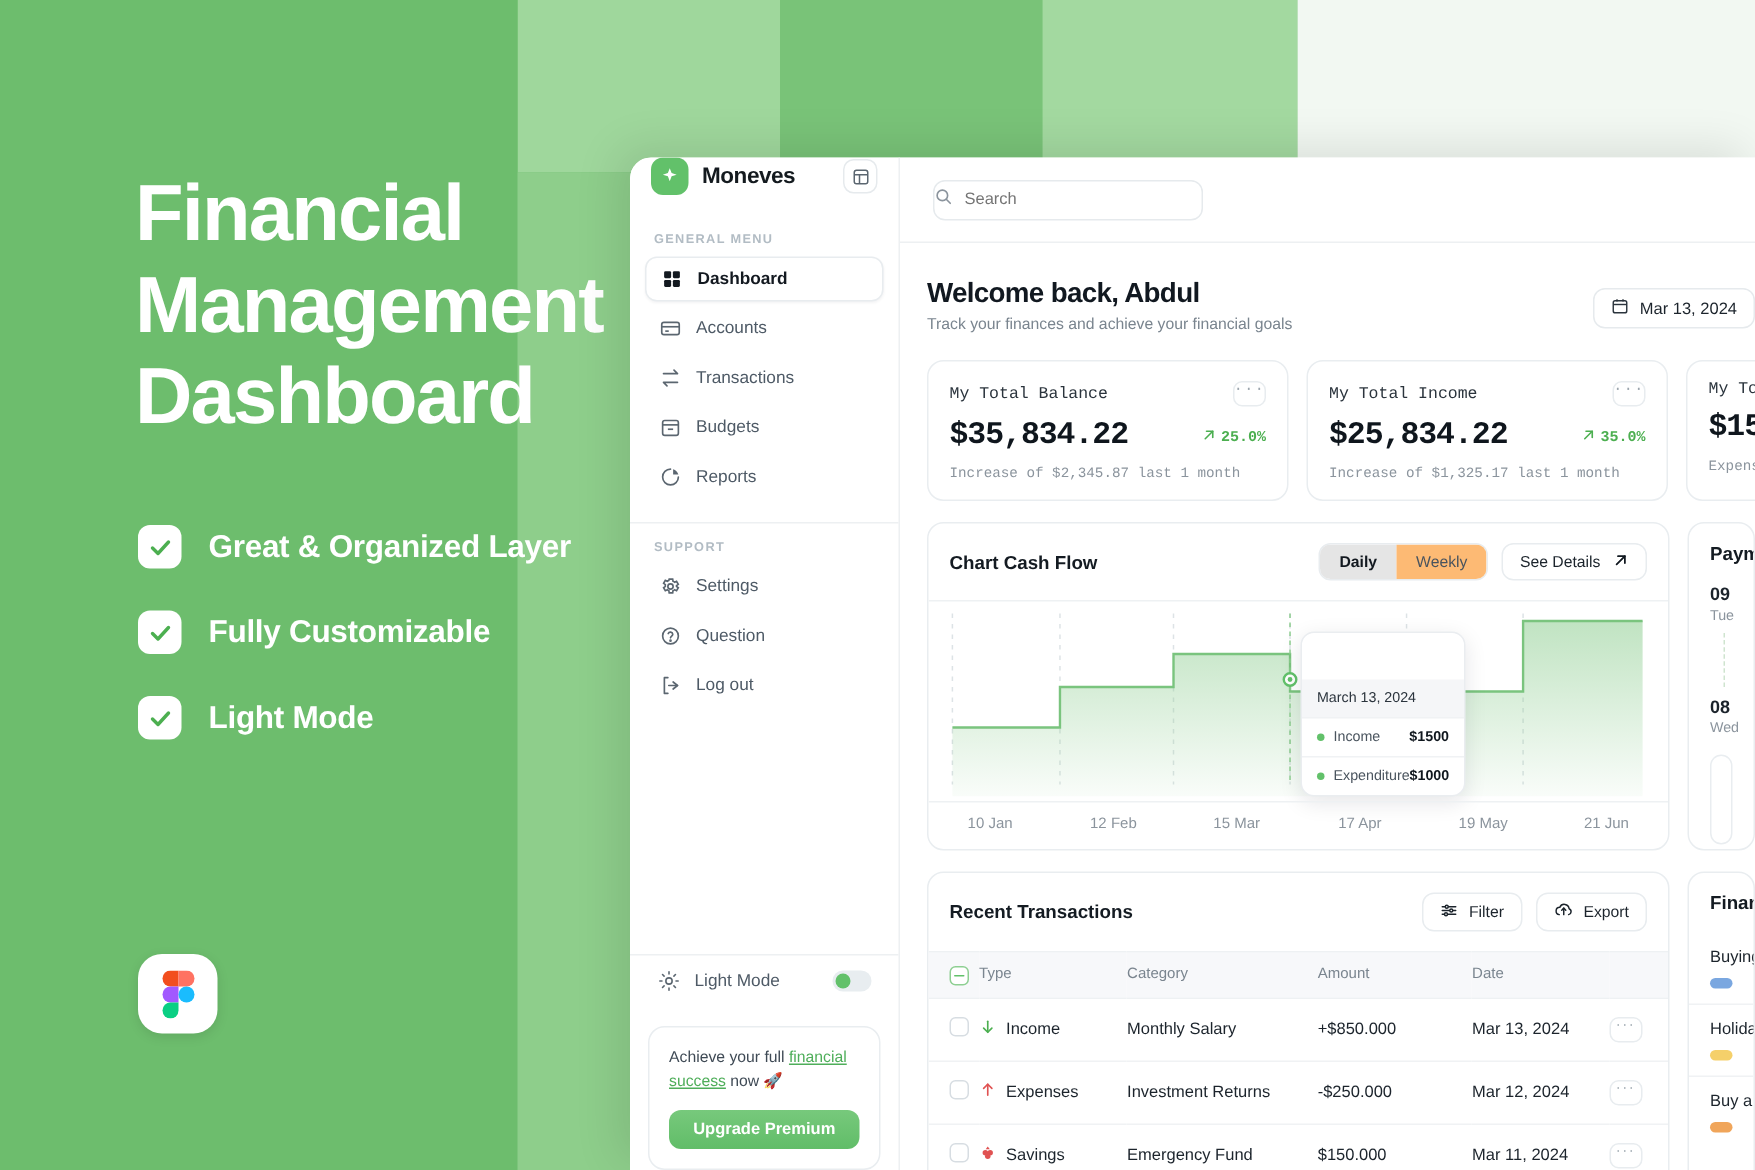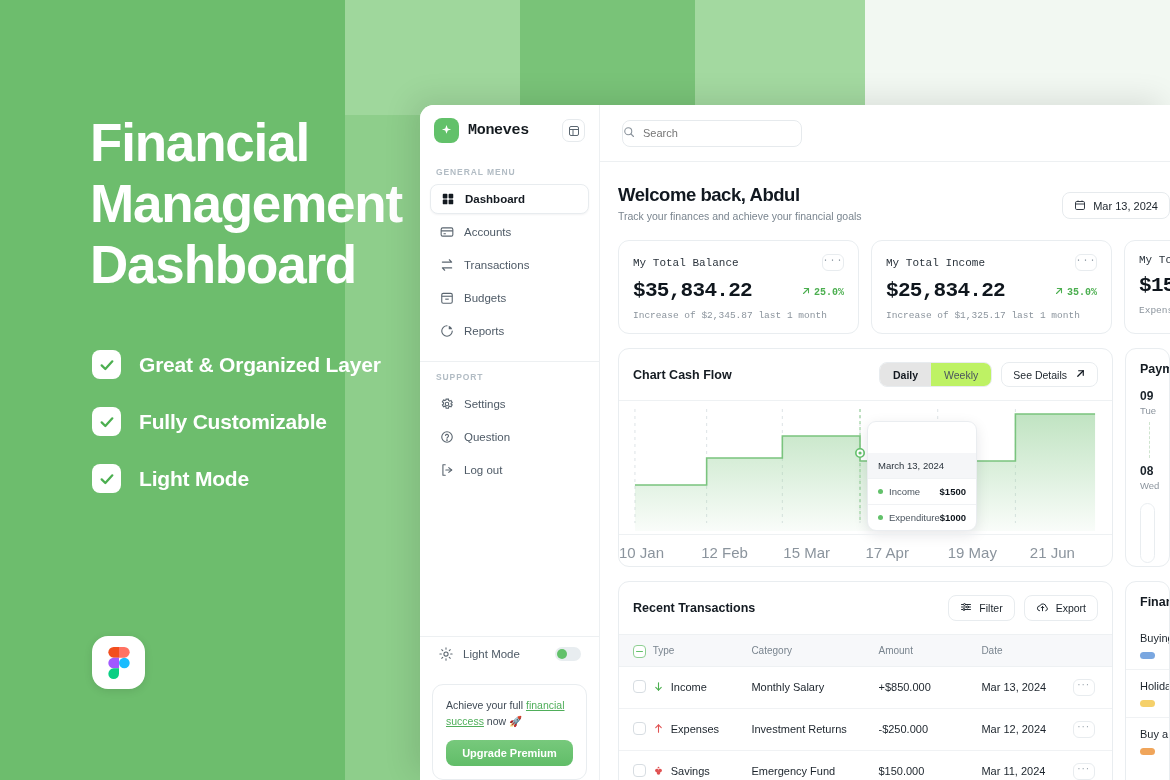--- a/index.html
+++ b/index.html
@@ -49,21 +49,21 @@
     background: #fff; border-radius: 14px 0 0 0; overflow: hidden;
     box-shadow: -8px -6px 30px rgba(0,0,0,.10);
     display: flex;
   }
 
   
   .sidebar {
     width: 180px; flex: none; height: 675px; background: #fff;
     border-right: 1px solid #edf0f2; display: flex; flex-direction: column;
   }
-  .sb-head { display: flex; align-items: center; padding: 13px 14px 14px 14px; font-family: Liberation Mono, monospace; }
+  .sb-head { display: flex; align-items: center; padding: 0 14px 14px 14px; }
   .logo-sq {
     width: 25px; height: 25px; border-radius: 8px; background: #62c16a;
     display: flex; align-items: center; justify-content: center; flex: none;
   }
   .brand { font-size: 15px; font-weight: 700; color: #141a1f; margin-left: 9px; letter-spacing: -0.3px; }
   .panel-btn {
     margin-left: auto; width: 23px; height: 23px; border-radius: 7px;
     border: 1px solid #e6eaed; background: #fff;
     display: flex; align-items: center; justify-content: center; flex: none;
   }
@@ -148,29 +148,29 @@
 
   .mid-row { display: flex; gap: 12px; margin-top: 14px; }
   .chart-card { width: 495px; flex: none; border: 1px solid #e9edf0; border-radius: 11px; background: #fff; overflow: hidden; }
   .chart-head { display: flex; align-items: center; padding: 13px 14px; border-bottom: 1px solid #eef1f3; }
   .chart-title { font-size: 12.5px; font-weight: 600; color: #141b22; }
   .seg {
     margin-left: auto; display: flex; border: 1px solid #e8ecef; border-radius: 8px; overflow: hidden; height: 25px;
   }
   .seg div { padding: 0 13px; display: flex; align-items: center; font-size: 10.5px; color: #4a545e; }
   .seg .on { background: #e5e5e5; color: #131920; font-weight: 600; }
-  .seg .off { background: #bef264; }
+  .seg .off { background: #fdba74; }
   .see-details {
     margin-left: 9px; height: 25px; border: 1px solid #e8ecef; border-radius: 8px;
     display: flex; align-items: center; gap: 8px; padding: 0 11px; font-size: 10.5px; color: #1c242c;
   }
   .chart-body { position: relative; height: 165px; }
   .chart-svg { position: absolute; inset: 0; width: 100%; height: 130px; }
   .xaxis { position: absolute; left: 0; right: 0; top: 133px; height: 32px; border-top: 1px solid #eef1f3; display: flex; }
-  .xaxis span { flex: 1; font-size: 15px; color: #8b949d; padding-top: 9px; }
+  .xaxis span { flex: 1; text-align: center; font-size: 10px; color: #8b949d; padding-top: 9px; }
   .tooltip {
     position: absolute; left: 248px; top: 20px; width: 110px;
     background: #fff; border: 1px solid #eaedf0; border-radius: 9px;
     box-shadow: 0 4px 14px rgba(16,24,40,.10); overflow: hidden;
   }
   .tt-head { background: #f5f6f8; font-size: 9.5px; color: #2b343d; padding: 7px 10px; margin-top: 31px; }
   .tt-row { display: flex; align-items: center; padding: 7px 10px; font-size: 9.5px; color: #4a545e; border-top: 1px solid #f0f2f4; }
   .tt-dot { width: 5px; height: 5px; border-radius: 50%; background: #62c16a; margin-right: 6px; flex: none; }
   .tt-val { margin-left: auto; font-weight: 700; color: #0f161d; }
 

